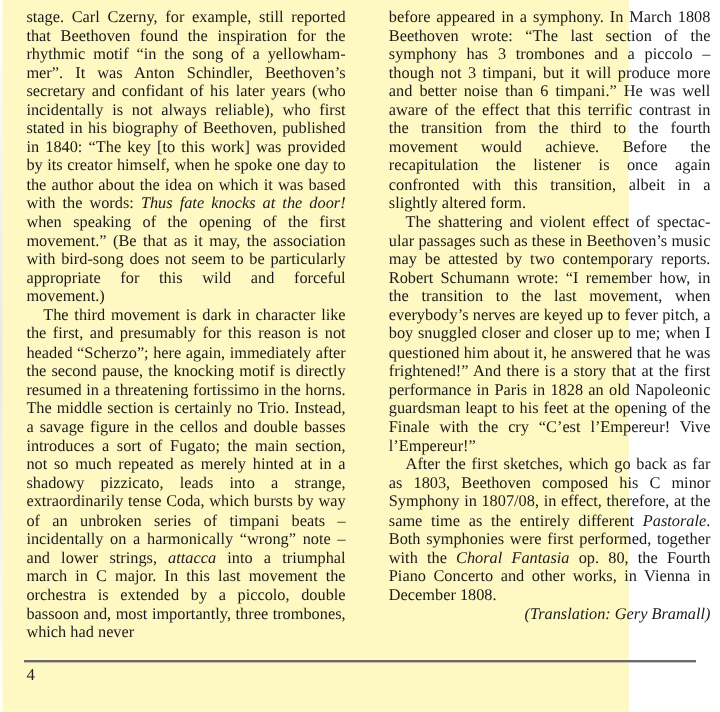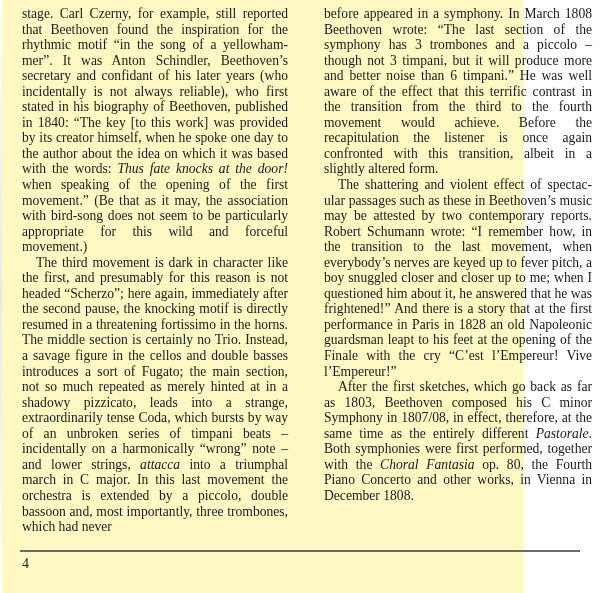--- a/index.html
+++ b/index.html
@@ -37,17 +37,18 @@
 
   <div class="col col-left">
     <p><span>stage. Carl Czerny, for example, still reported that Beethoven found the inspiration for the rhythmic motif “in the song of a yellowham­mer”. It was Anton Schindler, Beethoven’s secretary and confidant of his later years (who incidentally is not always reliable), who first stated in his biography of Beethoven, pub­lished in 1840: “The key [to this work] was provided by its creator himself, when he spoke one day to the author about the idea on which it was based with the words: </span><em>Thus fate knocks at the door!</em><span> when speaking of the opening of the first movement.” (Be that as it may, the association with bird-song does not seem to be particularly appropriate for this wild and forceful movement.)</span></p>
     <p class="indent"><span>The third movement is dark in character like the first, and presumably for this reason is not headed “Scherzo”; here again, immediate­ly after the second pause, the knocking motif is directly resumed in a threatening fortissimo in the horns. The middle section is certainly no Trio. Instead, a savage figure in the cellos and double basses introduces a sort of Fugato; the main section, not so much repeated as merely hinted at in a shadowy pizzicato, leads into a strange, extraordinarily tense Coda, which bursts by way of an unbroken series of timpani beats – incidentally on a harmoni­cally “wrong” note – and lower strings, </span><em>attacca</em><span> into a triumphal march in C major. In this last movement the orchestra is extended by a piccolo, double bassoon and, most impor­tantly, three trombones, which had never</span></p>
   </div>
 
   <div class="col col-right">
     <p>before appeared in a symphony. In March 1808 Beethoven wrote: “The last section of the symphony has 3 trombones and a piccolo – though not 3 timpani, but it will produce more and better noise than 6 timpani.” He was well aware of the effect that this terrific contrast in the transition from the third to the fourth movement would achieve. Before the recapitulation the listener is once again confronted with this transition, albeit in a slightly altered form.</p>
     <p class="indent">The shattering and violent effect of spectac­ular passages such as these in Beethoven’s music may be attested by two contemporary reports. Robert Schumann wrote: “I remember how, in the transition to the last movement, when everybody’s nerves are keyed up to fever pitch, a boy snuggled closer and closer up to me; when I questioned him about it, he answered that he was frightened!” And there is a story that at the first performance in Paris in 1828 an old Napoleonic guardsman leapt to his feet at the opening of the Finale with the cry “C’est l’Empereur! Vive l’Empereur!”</p>
     <p class="indent"><span>After the first sketches, which go back as far as 1803, Beethoven composed his C minor Symphony in 1807/08, in effect, therefore, at the same time as the entirely different </span><em>Pas­torale</em><span>. Both symphonies were first performed, together with the </span><em>Choral Fantasia</em><span> op. 80, the Fourth Piano Concerto and other works, in Vienna in December 1808.</span></p>
+    <p class="sig">(Translation: Gery Bramall)</p>
   </div>
 
   <div class="rule"></div>
   <div class="pagenum">4</div>
 </div>
 
 </body></html>

